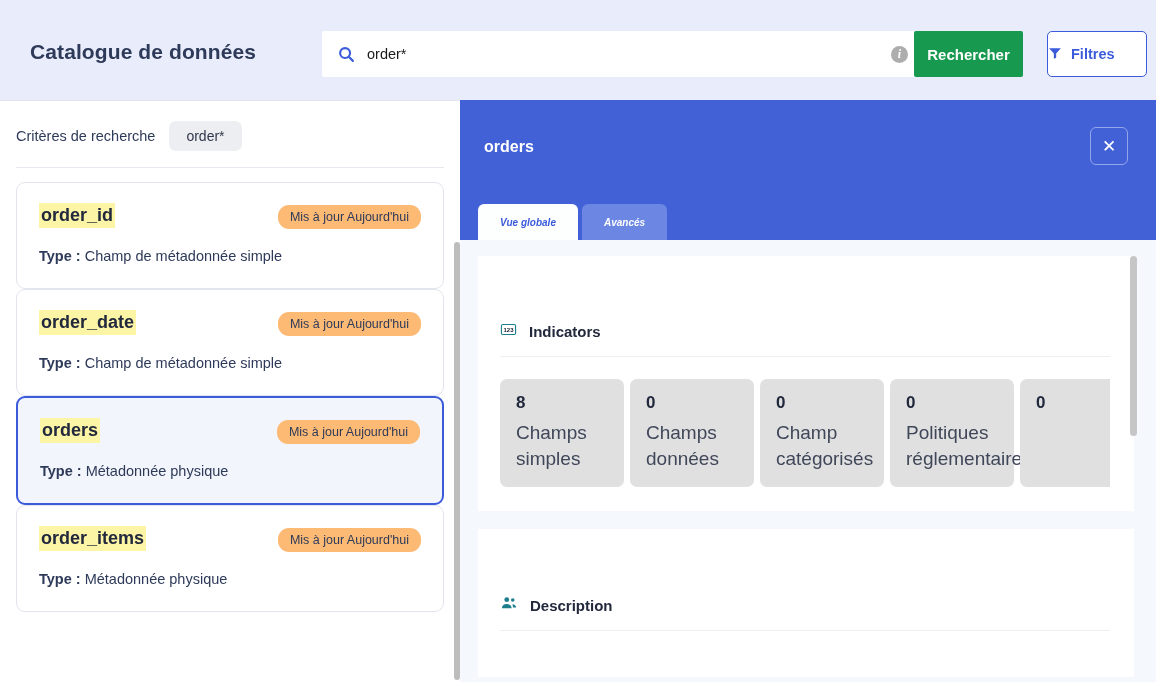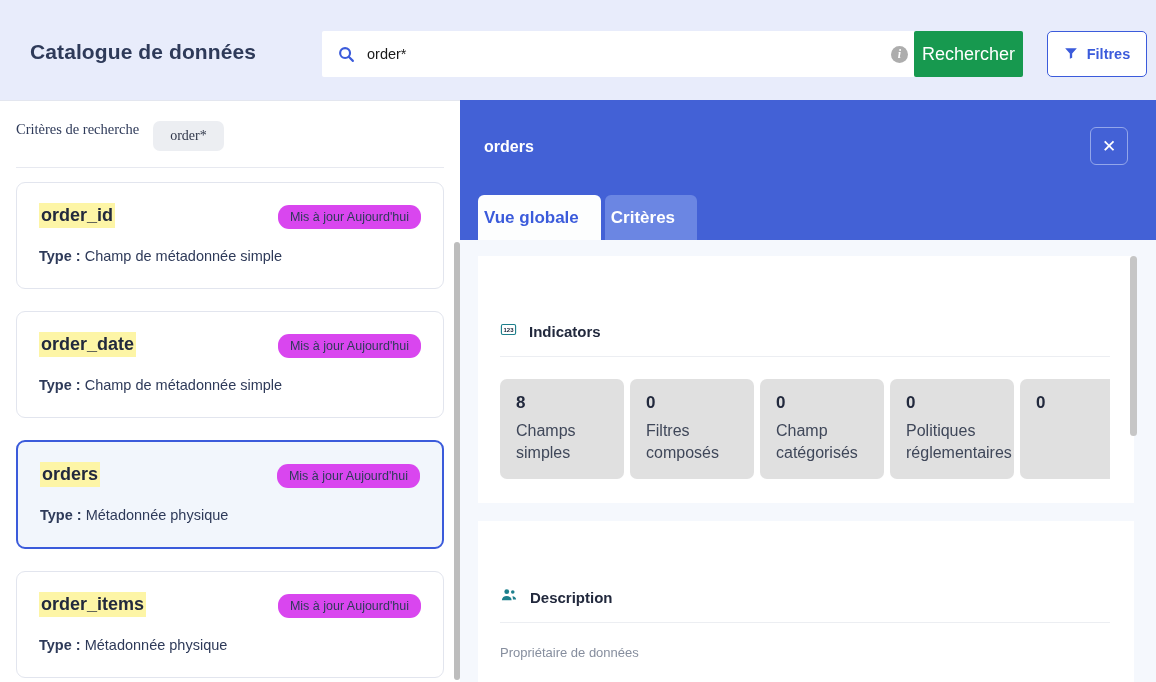--- a/index.html
+++ b/index.html
@@ -46,75 +46,73 @@
     display: flex; align-items: center; justify-content: center;
     margin-right: 14px;
     font-family: "Liberation Serif", serif;
   }
   .btn-search {
     position: absolute; left: 914px; top: 31px;
     width: 109px; height: 46px;
     background: #17994f; color: #ffffff;
     border: 0; border-radius: 2px; cursor: pointer;
     font-family: "Liberation Sans", sans-serif;
-    font-size: 18px; font-weight: 400;
+    font-size: 15px; font-weight: 700;
   }
   .btn-filters {
     position: absolute; left: 1047px; top: 31px;
     width: 100px; height: 46px;
     background: #ffffff; border: 1.5px solid #3b5bdb;
     border-radius: 5px; cursor: pointer;
-    display: flex; align-items: center; justify-content: center; gap: 9px;
+    display: flex; align-items: center; gap: 9px;
     color: #3b5bdb; font-size: 14.5px; font-weight: 600;
     font-family: "Liberation Sans", sans-serif;
   }
 
   
   .left-panel {
     position: absolute; left: 0; top: 100px;
     width: 460px; height: 582px;
     background: #ffffff;
     border-top: 1px solid #e3e6ef;
     overflow: hidden;
   }
   .criteria-row {
-    display: flex; align-items: flex-start; gap: 14px;
+    display: flex; align-items: center; gap: 14px;
     padding: 20px 16px 0 16px;
-    font-family: Liberation Serif, serif;
   }
   .criteria-label { font-size: 14.5px; color: #2e3a59; }
   .criteria-chip {
     background: #eceef2; color: #30374a;
     font-size: 14px; border-radius: 7px;
     padding: 7px 17px;
   }
   .criteria-divider {
     margin: 16px 16px 0 16px; height: 1px; background: #e7e9f0;
   }
   .cards { padding: 14px 16px 0 16px; }
   .res-card {
     position: relative;
     border: 1px solid #e2e5ee; border-radius: 9px;
     background: #ffffff;
     padding: 20px 22px 24px 22px;
-    margin-bottom: 22px;
     cursor: pointer;
   }
   .res-card.selected {
     border: 2px solid #3b5bdb;
     background: #f2f6fc;
   }
   .res-head { display: flex; align-items: flex-start; justify-content: space-between; }
   .res-name {
     font-size: 18px; font-weight: 700; color: #22293d;
     background: #fdf5a6; padding: 1px 2px;
     display: inline-block; line-height: 1.25;
   }
   .res-badge {
-    background: #d946ef; color: #2e3a59;
+    background: #fdba74; color: #2e3a59;
     font-size: 12.5px; border-radius: 11px;
     padding: 5px 12px; white-space: nowrap; margin-top: 2px;
   }
   .res-type {
     margin-top: 19px; font-size: 14.5px; color: #2e3a59;
   }
   .res-type b { font-weight: 700; }
 
   .left-scrollbar {
     position: absolute; left: 454px; top: 242px;
@@ -144,23 +142,23 @@
     background: transparent; cursor: pointer;
     display: flex; align-items: center; justify-content: center;
     color: #ffffff; font-size: 17px;
     font-family: "Liberation Sans", sans-serif;
   }
   .tabs {
     position: absolute; left: 18px; bottom: 0;
     display: flex; align-items: flex-end; gap: 4px;
   }
   .tab {
-    padding: 13px 22px 12px 6px;
-    font-size: 17px; font-weight: 700;
-    border-radius: 6px 6px 0 0; cursor: pointer;
+    padding: 13px 22px 12px 22px;
+    font-size: 10px; font-weight: 700;
+    border-radius: 6px 6px 0 0; cursor: pointer; font-style: italic;
   }
   .tab.active { background: #fdfefe; color: #3b5bdb; }
   .tab.inactive { background: #6b86e3; color: #ffffff; }
 
   .panel-body {
     position: relative;
     height: 442px;
     overflow: hidden;
     background: #f5f8fd;
   }
@@ -182,21 +180,21 @@
     display: flex; gap: 6px; margin-top: 22px;
     overflow: hidden;
   }
   .ind-card {
     background: #e0e0e0; border-radius: 7px;
     padding: 14px 16px 16px 16px;
     width: 124px; flex: 0 0 auto;
     min-height: 88px;
   }
   .ind-val { font-size: 17px; font-weight: 700; color: #22293d; }
-  .ind-lbl { margin-top: 7px; font-size: 16px; color: #3f4759; line-height: 1.35; }
+  .ind-lbl { margin-top: 7px; font-size: 19px; color: #3f4759; line-height: 1.35; }
 
   .resp-grid {
     display: flex; margin-top: 22px;
   }
   .resp-col { width: 310px; }
   .resp-lbl { font-size: 13px; color: #868e9e; }
   .resp-val {
     margin-top: 22px; display: flex; align-items: center; gap: 10px;
     font-size: 14.5px; color: #22293d;
   }
@@ -297,21 +295,21 @@
 
   <div class="left-scrollbar"></div>
 
   <div class="right-panel">
 
     <div class="panel-header">
       <div class="panel-title">orders</div>
       <button class="panel-close">✕</button>
       <div class="tabs">
         <div class="tab active">Vue globale</div>
-        <div class="tab inactive">Critères</div>
+        <div class="tab inactive">Avancés</div>
       </div>
     </div>
 
     <div class="panel-body">
 
       <div class="sect">
         <div class="sect-head">
           <span>
             <svg width="17" height="17" viewBox="0 0 24 24" fill="none" stroke="#1d7f8c" stroke-width="1.6">
               <rect x="2" y="5" width="20" height="14" rx="2"></rect>
@@ -320,21 +318,21 @@
           </span>
           <span class="sect-title">Indicators</span>
         </div>
         <div class="indicators">
           <div class="ind-card">
             <div class="ind-val">8</div>
             <div class="ind-lbl">Champs simples</div>
           </div>
           <div class="ind-card">
             <div class="ind-val">0</div>
-            <div class="ind-lbl">Filtres composés</div>
+            <div class="ind-lbl">Champs données</div>
           </div>
           <div class="ind-card">
             <div class="ind-val">0</div>
             <div class="ind-lbl">Champ catégorisés</div>
           </div>
           <div class="ind-card">
             <div class="ind-val">0</div>
             <div class="ind-lbl">Politiques réglementaires</div>
           </div>
           <div class="ind-card">
@@ -350,21 +348,20 @@
               <circle cx="9" cy="7.5" r="3.2"></circle>
               <circle cx="17" cy="8" r="2.4"></circle>
               <path d="M2.5 19c0-3.6 2.9-5.6 6.5-5.6s6.5 2 6.5 5.6z"></path>
               <path d="M16.5 13.6c2.8.1 5 1.7 5 4.4h-4.2c0-1.7-.4-3.2-.8-4.4z"></path>
             </svg>
           </span>
           <span class="sect-title">Description</span>
         </div>
         <div class="resp-grid">
           <div class="resp-col">
-            <div class="resp-lbl">Propriétaire de données</div>
           </div>
         </div>
       </div>
 
       <div class="sect">
         <div class="sect-head">
           <span>
             <svg width="17" height="17" viewBox="0 0 24 24" fill="none" stroke="#1d7f8c" stroke-width="1.7">
               <path d="M6 2.5h8l5 5v14H6z"></path>
               <path d="M14 2.5v5h5"></path>

